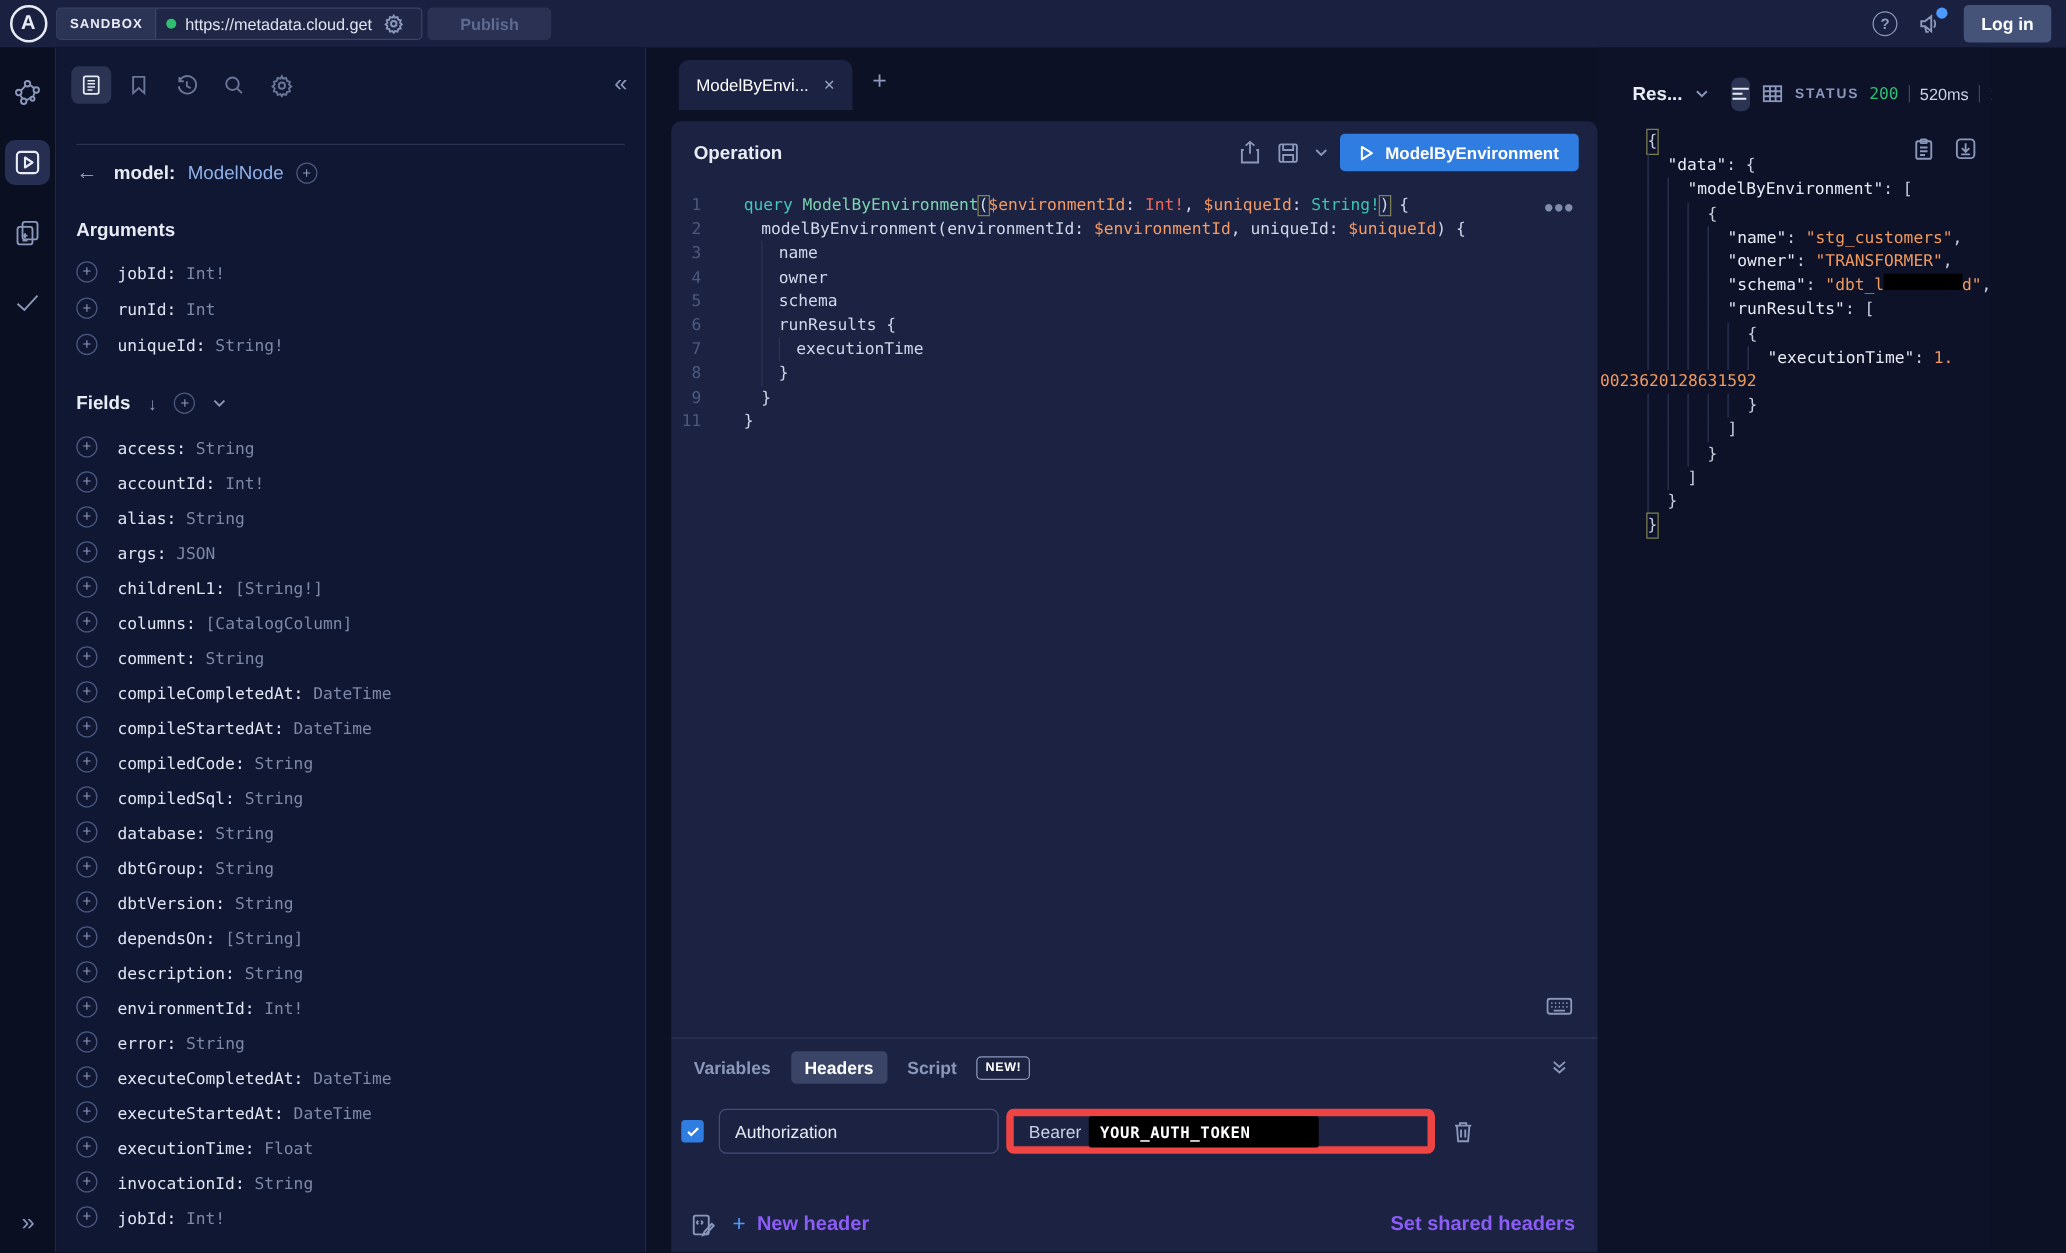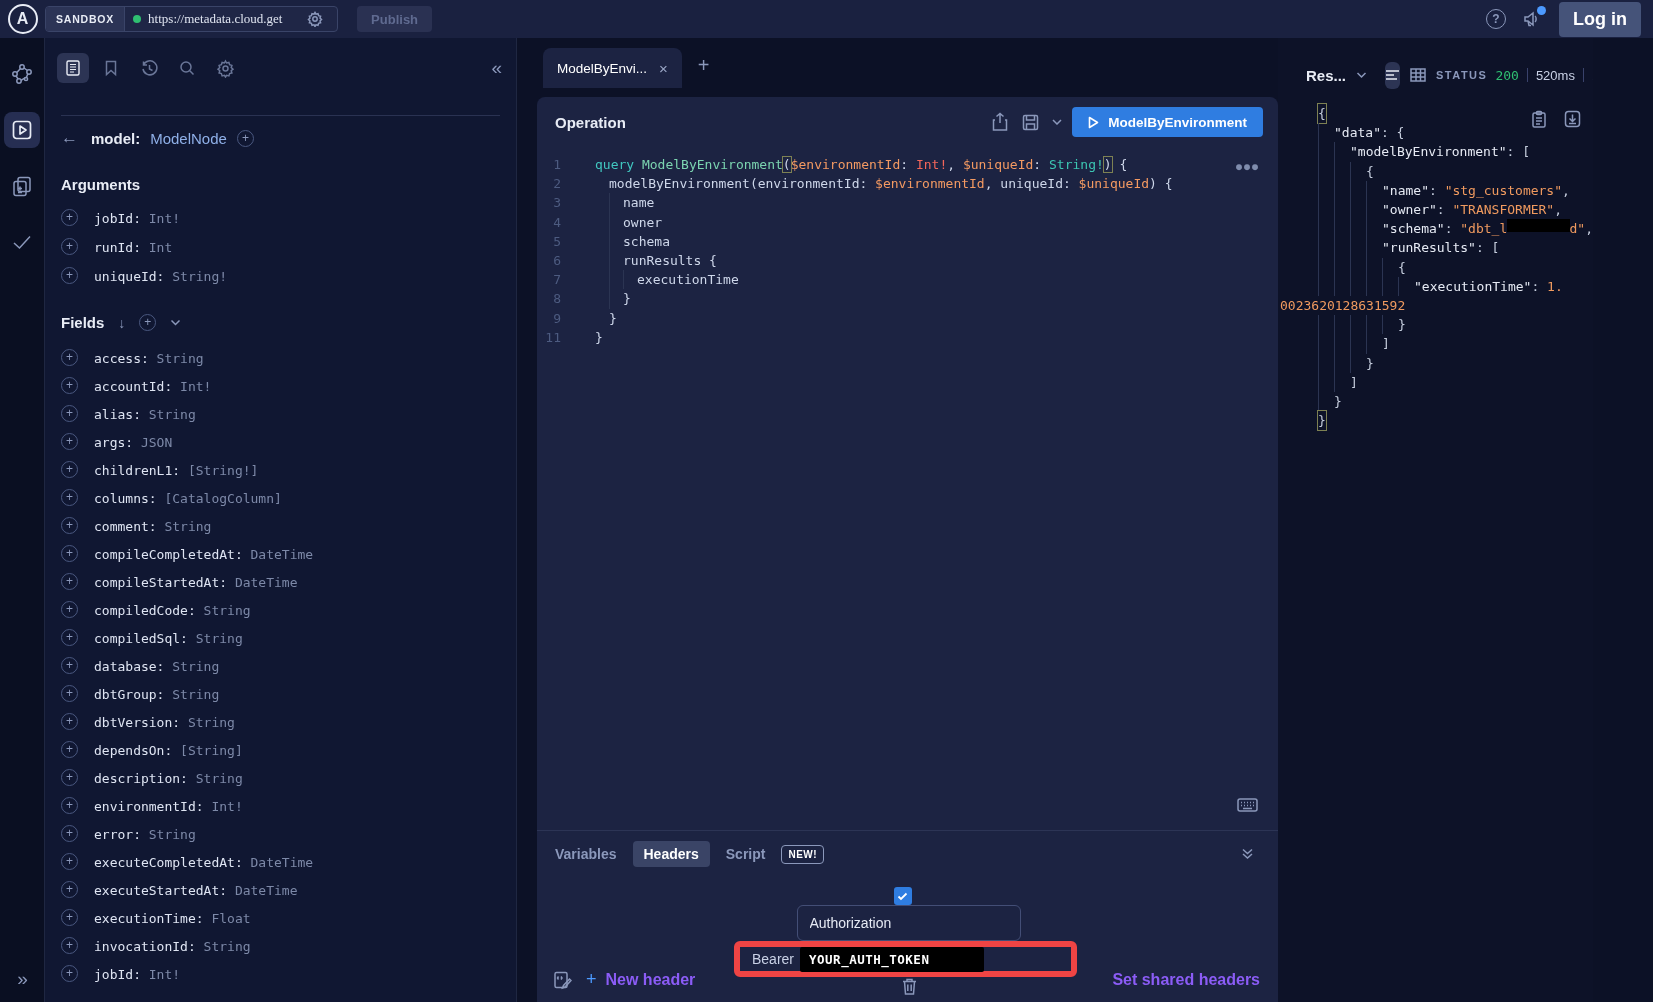--- a/index.html
+++ b/index.html
@@ -6,29 +6,29 @@
   html,body { width:1653px; height:1002px; overflow:hidden; }
   body { background:#0c1126; font-family:"Liberation Sans", sans-serif; color:#e8ecf5; }
   svg { display:block; }
 
   
   .topbar { height:38px; background:#1a2140; display:flex; align-items:center; padding:0 12px 0 0; }
   .logo-wrap { width:45px; display:flex; justify-content:center; }
   .logo { width:30px; height:30px; border:2px solid #e8ecf5; border-radius:50%; display:flex; align-items:center; justify-content:center; font-weight:700; font-size:16px; }
   .urlbox { height:26px; display:flex; align-items:center; border:1px solid #3a4468; border-radius:4px; overflow:hidden; background:#1f2646; }
   .sandbox-chip { background:#2c3456; height:100%; display:flex; align-items:center; padding:0 10px; font-size:10.5px; font-weight:700; letter-spacing:.8px; border-right:1px solid #3a4468; }
-  .url-inner { display:flex; align-items:center; gap:7px; padding:0 8px; width:212px;font-family:Liberation Serif, serif; }
+  .url-inner { display:flex; align-items:center; gap:7px; padding:0 8px; width:212px; }
   .green-dot { width:8px; height:8px; border-radius:50%; background:#2fbf71; flex:none; }
   .url-text { font-size:13px; color:#dfe4f0; white-space:nowrap; overflow:hidden; width:152px; }
-  .publish-btn { margin-left:19px; height:26px; padding:0 14px; background:#2a3152; color:#5f6a90; font-weight:700; font-size:13px; border-radius:4px; display:flex; align-items:center; }
+  .publish-btn { margin-left:4px; height:26px; padding:0 26px; background:#2a3152; color:#5f6a90; font-weight:700; font-size:13px; border-radius:4px; display:flex; align-items:center; }
   .topbar-right { margin-left:auto; display:flex; align-items:center; gap:16px; }
   .help-circ { width:20px; height:20px; border:1.5px solid #8b98bb; border-radius:50%; color:#8b98bb; font-size:12px; font-weight:700; display:flex; align-items:center; justify-content:center; }
   .mega-wrap { position:relative; }
   .noti-dot { position:absolute; top:-3px; right:-3px; width:9px; height:9px; border-radius:50%; background:#4c9aff; }
-  .login-btn { background:#455379; color:#fff; font-weight:700; font-size:18px; padding:7px 14px; border-radius:4px; }
+  .login-btn { background:#455379; color:#fff; font-weight:700; font-size:14px; padding:7px 14px; border-radius:4px; }
 
   
   .main { display:flex; height:964px; }
   .rail { width:45px; background:#0a0f22; border-right:1px solid #1f2742; display:flex; flex-direction:column; align-items:center; padding-top:18px; position:relative; }
   .rail-item { width:36px; height:36px; display:flex; align-items:center; justify-content:center; margin-bottom:20px; border-radius:8px; }
   .rail-item.active { background:#262e52; }
   .rail-expand { position:absolute; bottom:12px; left:0; width:45px; text-align:center; color:#8b98bb; font-size:19px; }
 
   
   .docs { width:472px; background:#101732; border-right:1px solid #1f2742; overflow:hidden; }
@@ -77,21 +77,21 @@
   .cl-hl { color:#ced7ea; outline:1px solid #7d8153; }
   .editor-menu { position:absolute; top:14px; right:18px; color:#7f8cad; font-size:10px; letter-spacing:2px; font-weight:700; }
   .kbd-icon { position:absolute; bottom:18px; right:20px; }
   .card-divider { border-top:1px solid #2c3455; }
 
   .sec-tabs { height:46px; display:flex; align-items:center; gap:16px; padding:0 18px; position:relative; }
   .sec-tab { color:#8b98bb; font-size:14px; font-weight:600; }
   .sec-tab.active { background:#3a4466; color:#fff; border-radius:4px; padding:5px 11px; }
   .new-badge { border:1.5px solid #8b98bb; border-radius:4px; color:#fff; font-size:10px; font-weight:700; letter-spacing:.5px; padding:3px 6px; }
   .sec-collapse { position:absolute; right:24px; }
-  .hdr-row { display:flex; align-items:center; padding:10px 18px 0 8px;flex-direction:column; }
+  .hdr-row { display:flex; align-items:center; padding:10px 18px 0 8px; }
   .chkbox { width:18px; height:18px; background:#2f7de1; border-radius:3px; display:flex; align-items:center; justify-content:center; flex:none; }
   .inp { height:36px; border:1px solid #434e76; border-radius:6px; background:transparent; color:#e6eaf4; font-size:14px; font-family:"Liberation Sans", sans-serif; padding:0 12px; }
   .inp-name { width:224px; margin-left:12px; }
   .inp-value { width:343px; margin-left:6px; display:flex; align-items:center; border:6px solid #ef4444; border-radius:6px; height:36px; padding:0 8px 0 12px; }
   .bearer { color:#c9d1e6; font-size:14px; margin-right:6px; }
   .token-chip { background:#000; border-radius:2px; height:25px; width:184px; display:flex; align-items:center; padding:0 9px; font-family:"DejaVu Sans Mono", monospace; font-size:12.5px; font-weight:700; letter-spacing:.5px; color:#fff; }
   .trash { margin-left:14px; }
   .bottom-row { position:absolute; bottom:12px; left:0; right:0; display:flex; align-items:center; padding:0 18px 0 16px; }
   .blue-link { color:#8b5cf6; font-weight:700; font-size:16px; }
   .newhdr { display:flex; align-items:center; gap:9px; margin-left:14px; }

